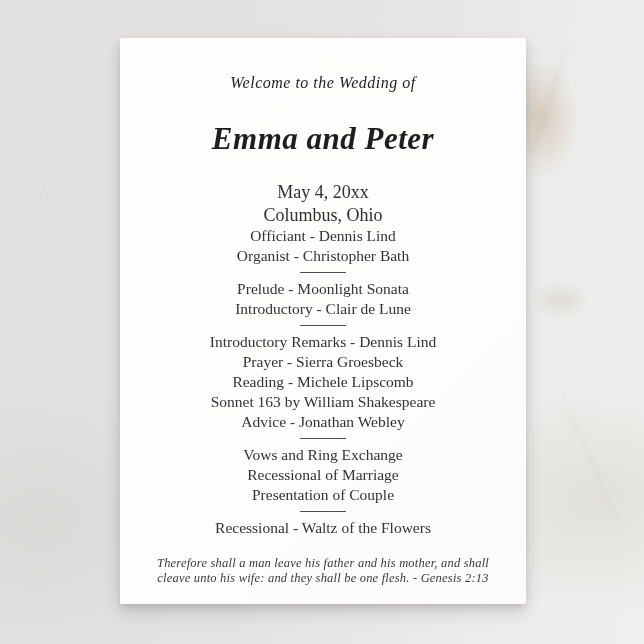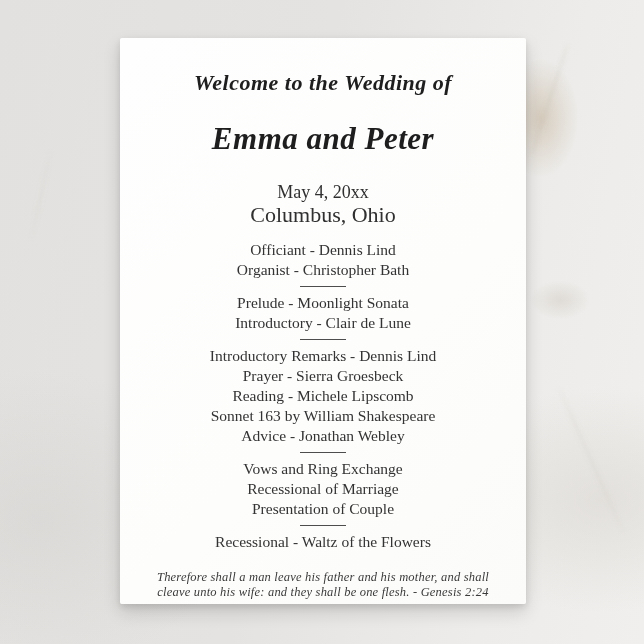--- a/index.html
+++ b/index.html
@@ -45,27 +45,27 @@
     text-align: center;
     color: #2e2e2e;
   }
 
   .script {
     font-family: "Liberation Serif", serif;
     font-style: italic;
     color: #1e1e1e;
     letter-spacing: 0.5px;
   }
-  .title-line1 { font-size: 22px; line-height: 32px; margin-top: 29px; font-weight: 700; }
+  .title-line1 { font-size: 16px; line-height: 32px; margin-top: 29px; font-weight: 400; }
   .title-line2 { font-size: 31px; line-height: 40px; margin-top: 20px;  font-weight: 600; }
 
   .date-line     { font-size: 18px; line-height: 22px; margin-top: 22px; color: #303030; }
-  .location-line { font-size: 22px; line-height: 22px; margin-top: 1px;  color: #303030; }
+  .location-line { font-size: 18px; line-height: 22px; margin-top: 1px;  color: #303030; }
 
-  .program { margin-top: 14px; }
+  .program { }
   .line { font-size: 15.5px; line-height: 20px; color: #333333; }
 
   .divider {
     width: 46px;
     height: 0;
     border-top: 1.5px solid #4d4d4d;
     margin: 6px auto 6px auto;
   }
 
   .quote {
@@ -127,15 +127,15 @@
     </div>
 
     <div class="divider"></div>
 
     <div>
       <div class="line">Recessional - Waltz of the Flowers</div>
     </div>
 
   </div>
 
-  <div class="script quote">Therefore shall a man leave his father and his mother, and shall cleave unto his wife: and they shall be one flesh. - Genesis 2:24</div>
+  <div class="script quote">Therefore shall a man leave his father and his mother, and shall cleave unto his wife: and they shall be one flesh. - Genesis 2:13</div>
 
 </div>
 
 </body></html>

